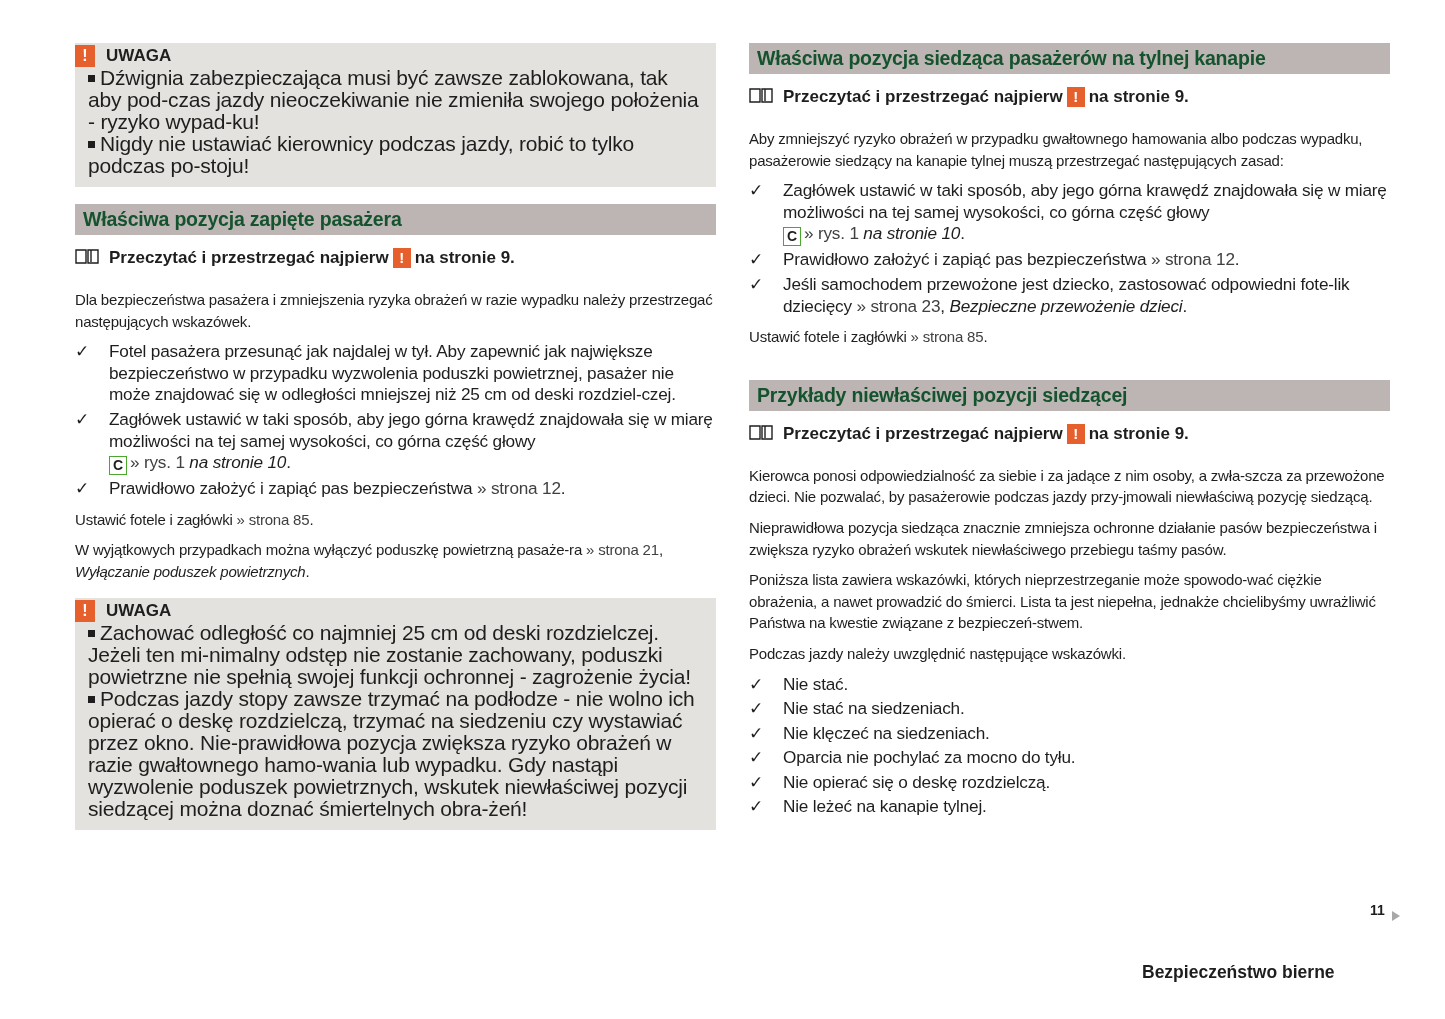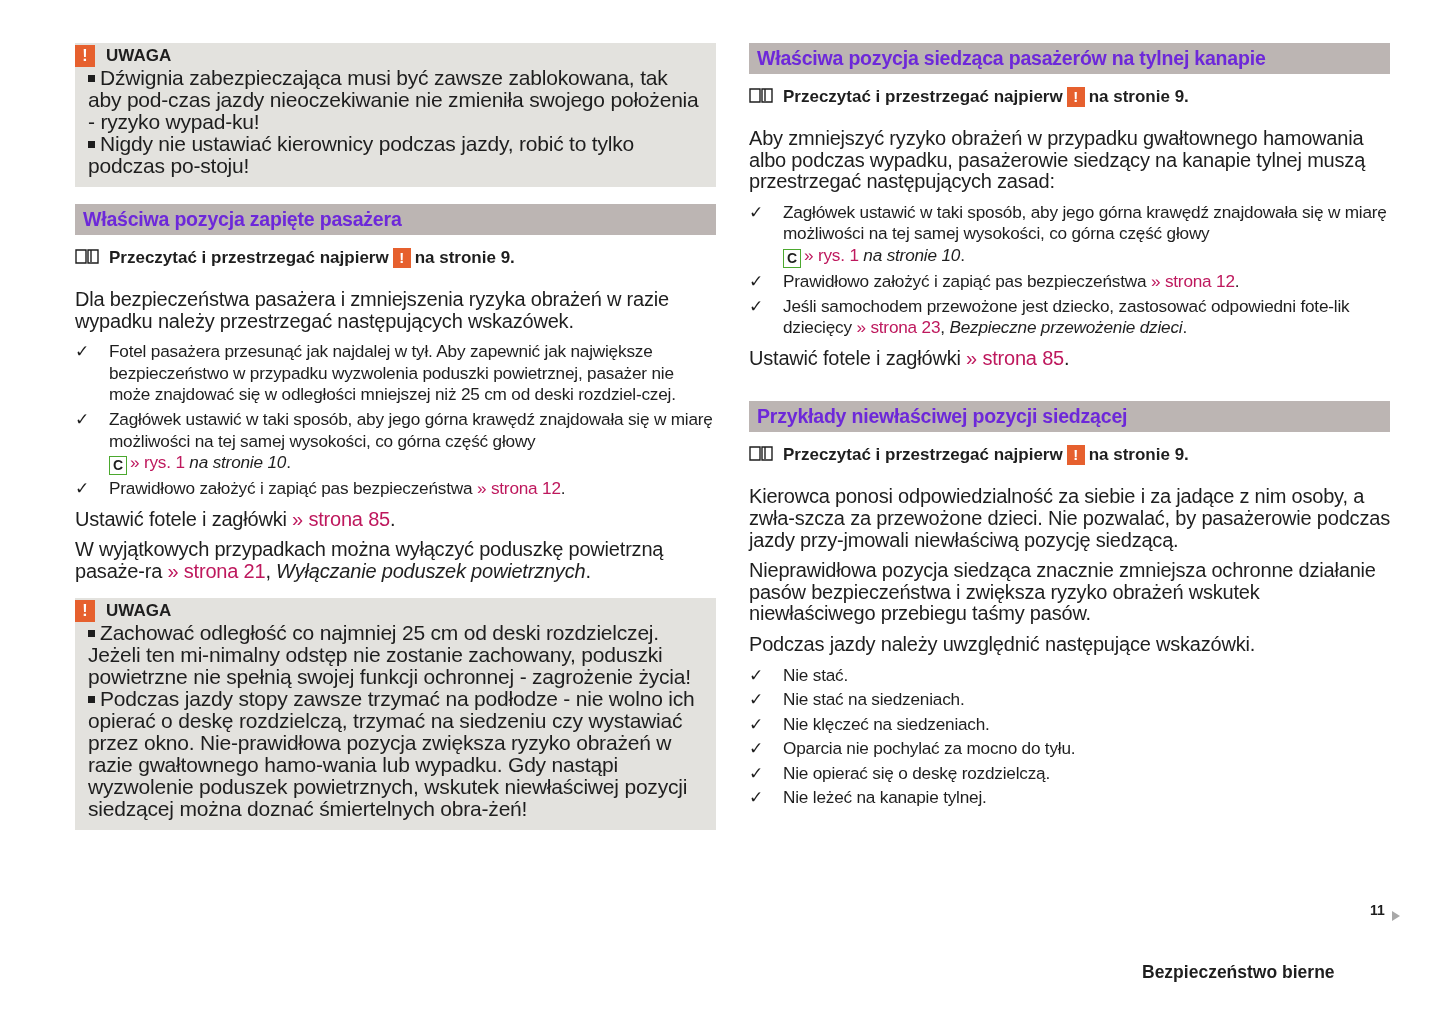--- a/index.html
+++ b/index.html
@@ -15,33 +15,33 @@
   }
   .warn-head { display:flex; align-items:center; height:22px; font-weight:bold; font-size:17px; margin-left:-13px; }
   .warn-badge {
     display:inline-block; width:20px; height:22px; background:#e6602e; color:#fff;
     font-weight:bold; font-size:16px; text-align:center; line-height:22px; margin-right:11px;
   }
   .warn p { margin:0; font-size:21px; line-height:22px; letter-spacing:-0.2px; }
   .bullet-sq { display:inline-block; width:7px; height:7px; background:#1e1e1e; margin-right:5px; vertical-align:3px; }
   .section-head {
     background:#bcb5b3; height:31px; padding-left:8px; font-weight:bold; font-size:19.5px;
-    line-height:31px; color:#6d28d9; letter-spacing:-0.2px;
+    line-height:31px; color:#14532d; letter-spacing:-0.2px;
   }
   .readfirst { display:flex; align-items:flex-start; font-weight:bold; font-size:17px; margin:13px 0 19px 0; height:22px; }
   .book { width:24px; height:16px; margin-right:10px; }
   .ex-inline {
     display:inline-block; width:18px; height:20px; background:#e6602e; color:#fff; font-weight:bold;
     font-size:15px; text-align:center; line-height:20px; margin:0 4px;
   }
-  p.body { margin:0 0 9px 0; font-size:20px; line-height:21.6px; letter-spacing:-0.2px; }
+  p.body { margin:0 0 9px 0; font-size:15px; line-height:21.6px; letter-spacing:-0.2px; }
   ul.checks { list-style:none; margin:0 0 9px 0; padding:0; }
   ul.checks li { position:relative; padding-left:34px; font-size:17.2px; line-height:21.6px; margin-bottom:3px; letter-spacing:-0.2px; }
   ul.checks li .ck { position:absolute; left:0; top:0; }
-  .link { color:#be185d; }
+  .link { color:#404040; }
   .it { font-style:italic; }
   .cbox {
     display:inline-block; border:1.5px solid #4ba82e; width:16px; height:17px; line-height:17px;
     text-align:center; font-weight:bold; font-size:14px; margin-right:3px; vertical-align:-2px;
   }
   .next-arrow { position:absolute; left:1392px; top:911px; width:0; height:0; border-top:5px solid transparent; border-bottom:5px solid transparent; border-left:8px solid #a8a8a8; }
   .footer-title { position:absolute; left:1142px; top:962px; font-weight:bold; font-size:17.5px;text-align:center; }
   .footer-num { position:absolute; left:1370px; top:902px; font-weight:bold; font-size:14px; }
 </style>
 </head>
@@ -108,20 +108,21 @@
   <div class="readfirst">
     <svg class="book" viewBox="0 0 24 16">
         <path d="M1 2 L1 15 L11 15 L11 2 Z M13 2 L13 15 L23 15 L23 2 Z M16 2 L16 14" fill="none" stroke="#1e1e1e" stroke-width="1.4"></path>
       </svg>
     <span>Przeczytać i przestrzegać najpierw</span>
     <span class="ex-inline">!</span>
     <span>na stronie  9.</span>
   </div>
   <p class="body">Kierowca ponosi odpowiedzialność za siebie i za jadące z nim osoby, a zwła-szcza za przewożone dzieci. Nie pozwalać, by pasażerowie podczas jazdy przy-jmowali niewłaściwą pozycję siedzącą.</p>
   <p class="body">Nieprawidłowa pozycja siedząca znacznie zmniejsza ochronne działanie pasów bezpieczeństwa i zwiększa ryzyko obrażeń wskutek niewłaściwego przebiegu taśmy pasów.</p>
+  <p class="body">Poniższa lista zawiera wskazówki, których nieprzestrzeganie może spowodo-wać ciężkie obrażenia, a nawet prowadzić do śmierci. Lista ta jest niepełna, jednakże chcielibyśmy uwrażliwić Państwa na kwestie związane z bezpieczeń-stwem.</p>
   <p class="body">Podczas jazdy należy uwzględnić następujące wskazówki.</p>
   <ul class="checks">
     <li><span class="ck">✓</span><span>Nie stać.</span></li>
     <li><span class="ck">✓</span><span>Nie stać na siedzeniach.</span></li>
     <li><span class="ck">✓</span><span>Nie klęczeć na siedzeniach.</span></li>
     <li><span class="ck">✓</span><span>Oparcia nie pochylać za mocno do tyłu.</span></li>
     <li><span class="ck">✓</span><span>Nie opierać się o deskę rozdzielczą.</span></li>
     <li><span class="ck">✓</span><span>Nie leżeć na kanapie tylnej.</span></li>
   </ul>
 </div>

